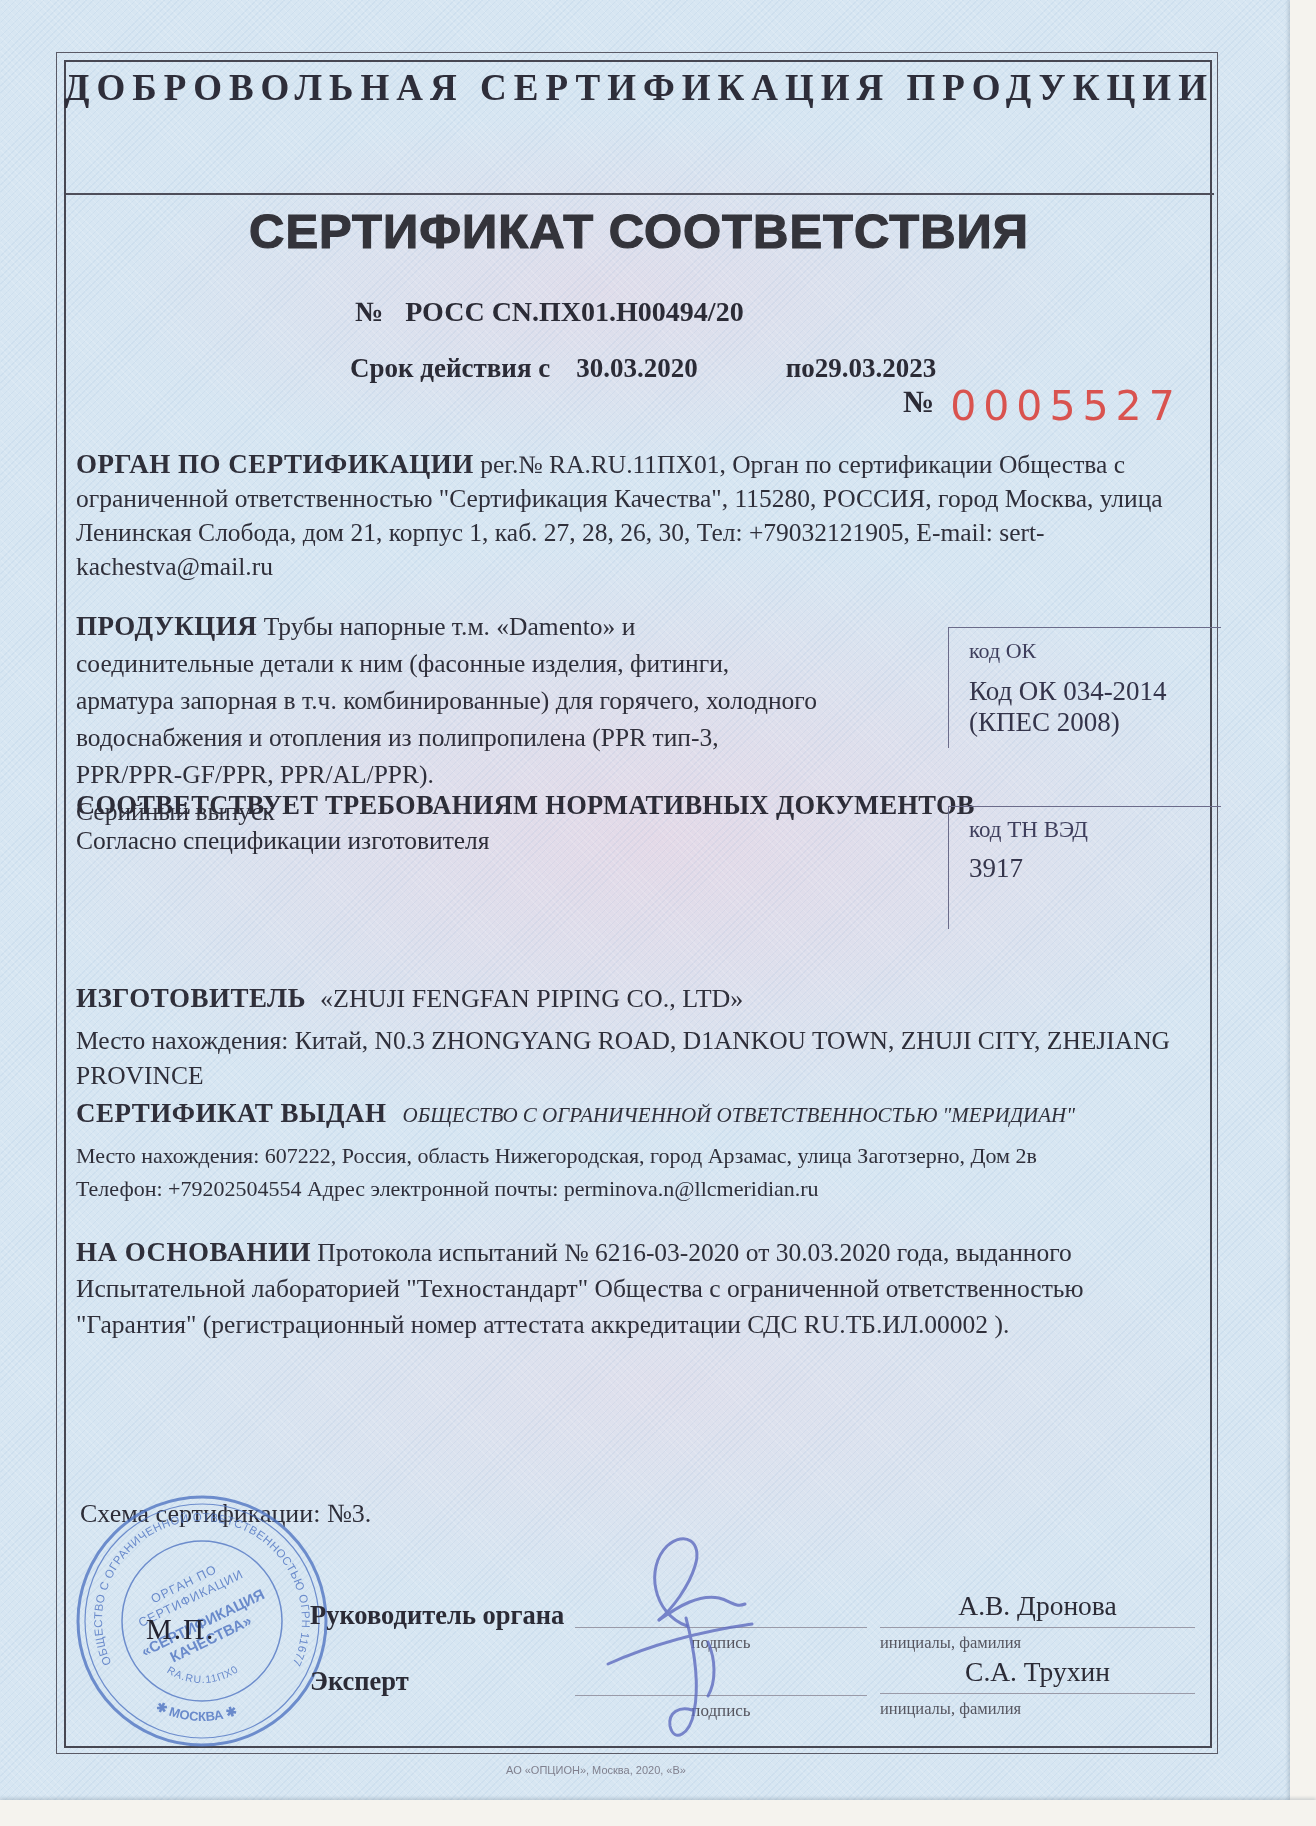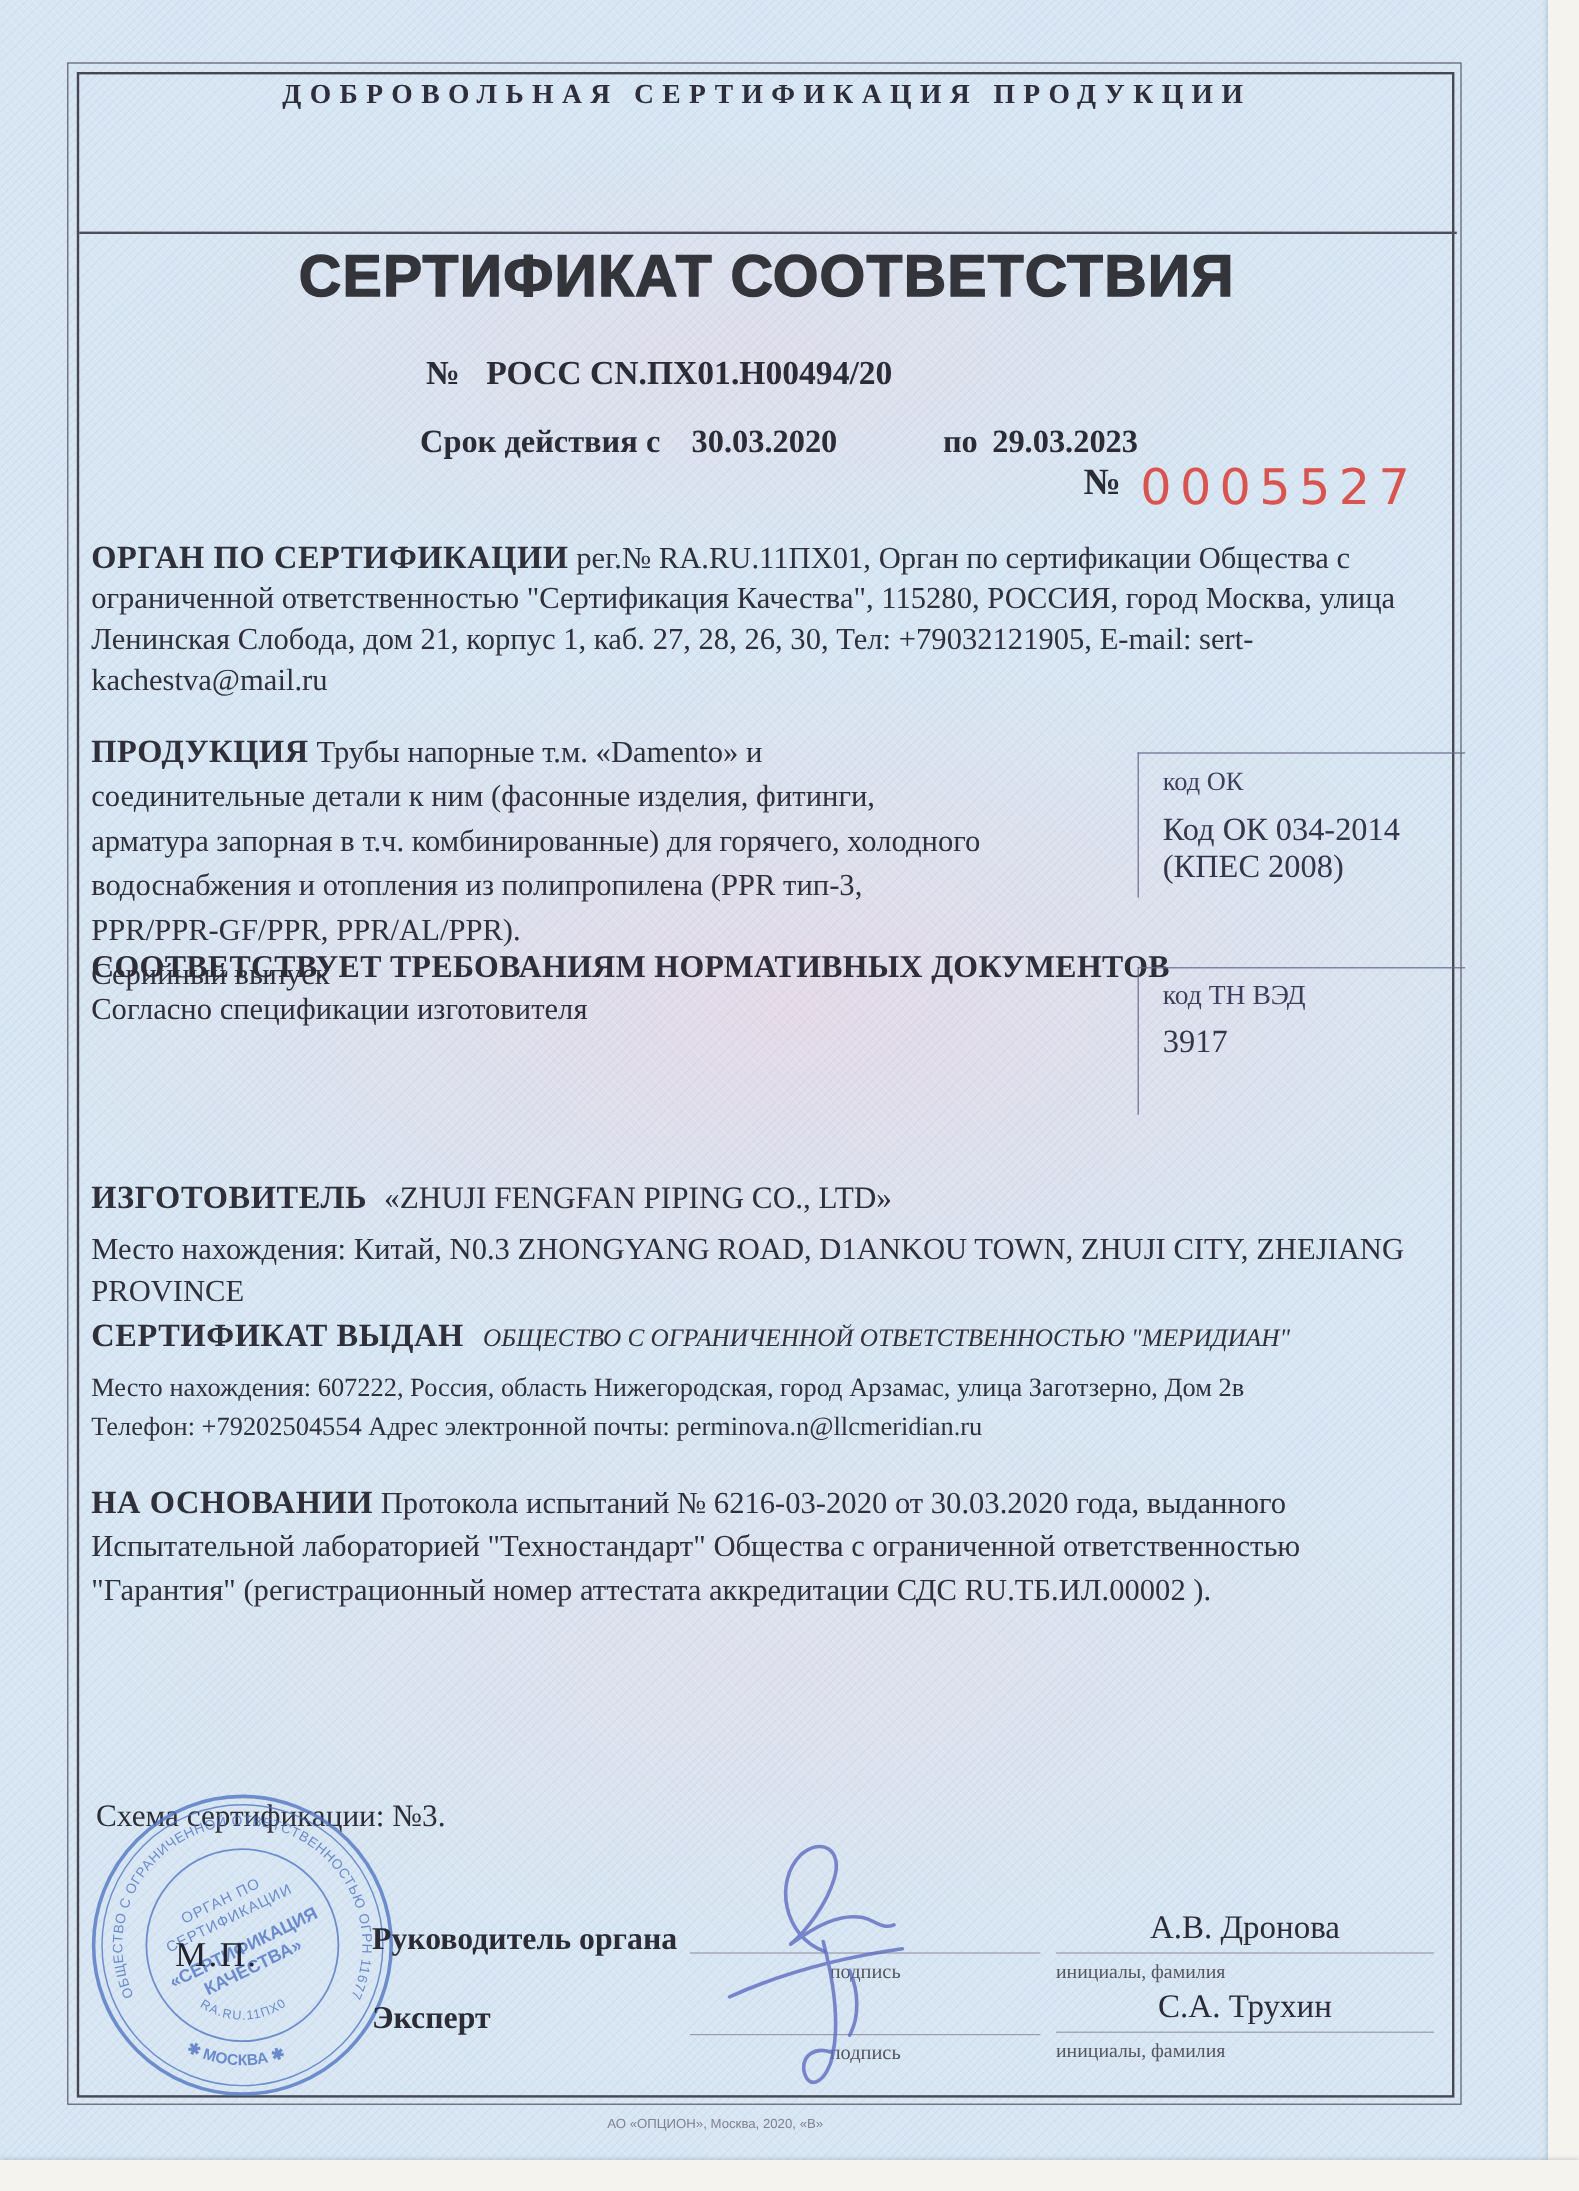--- a/index.html
+++ b/index.html
@@ -16,29 +16,29 @@
     content:"";position:absolute;inset:0;pointer-events:none;
     background:
       repeating-linear-gradient(45deg, rgba(255,255,255,.14) 0 1px, transparent 1px 5px),
       repeating-linear-gradient(-45deg, rgba(110,155,200,.09) 0 1px, transparent 1px 5px);
   }
   .abs{position:absolute;}
   .edge-right{right:0;top:0;width:26px;height:100%;background:#f5f3ee;box-shadow:-2px 0 3px rgba(90,110,130,.25);}
   .edge-bottom{left:0;top:1800px;width:100%;height:26px;background:#f5f3ee;box-shadow:0 -2px 3px rgba(90,110,130,.25);}
   .frame-outer{left:56px;top:52px;width:1160px;height:1700px;border:1.5px solid #5a5a66;}
   .frame-inner{left:64px;top:60px;width:1144px;height:1684px;border:2.5px solid #474752;}
-  .banner{left:64px;top:66px;width:1150px;text-align:center;font-weight:bold;font-size:23px;letter-spacing:7px;color:#2e2e3a;}
+  .banner{left:64px;top:66px;width:1150px;text-align:center;font-weight:bold;font-size:37px;letter-spacing:7px;color:#2e2e3a;}
   .separator{left:66px;top:193px;width:1148px;border-top:2px solid #4e4e5a;}
   .doc-title{left:64px;top:203px;width:1150px;text-align:center;font-family:"Liberation Sans",sans-serif;font-weight:bold;font-size:49px;letter-spacing:1px;color:#34343b;-webkit-text-stroke:1.2px #34343b;}
   .cert-no-row{left:355px;top:296px;font-size:28px;font-weight:bold;color:#2b2b36;}
   .cert-no-row .val{margin-left:22px;}
   .validity-row{left:350px;top:353px;font-size:27px;font-weight:bold;color:#2b2b36;}
   .validity-row .from{margin-left:26px;}
   .validity-row .to-label{margin-left:88px;}
-  .validity-row .to{margin-left:12px;}
+  .validity-row .to{margin-left:0;}
   .blank-row{left:903px;top:384px;display:flex;align-items:flex-start;}
   .blank-row .nosym{font-size:31px;font-weight:bold;color:#2b2b36;}
   .blank-row .rednum{margin-left:16px;font-family:"DejaVu Sans",sans-serif;font-size:41px;line-height:44px;color:#d9534f;letter-spacing:7px;}
   .para{font-size:25.5px;line-height:34px;text-align:left;color:#2f2f3a;}
   .para .hd{font-weight:bold;font-size:27px;letter-spacing:.5px;text-align:right;}
   .organ{left:76px;top:447px;width:1102px;}
   .product{left:76px;top:608px;width:742px;line-height:37px;}
   .codebox{width:252px;border-top:1.5px solid #6b6b8a;border-left:1.5px solid #6b6b8a;padding:10px 0 0 20px;color:#34344a;}
   .codebox .lbl{font-size:22px;color:#3e3e5c;}
   .okbox{left:948px;top:627px;height:110px;}

